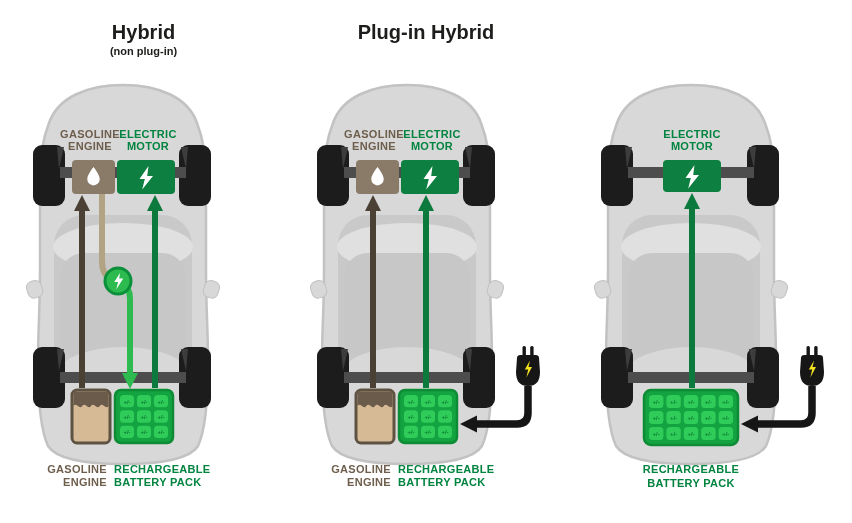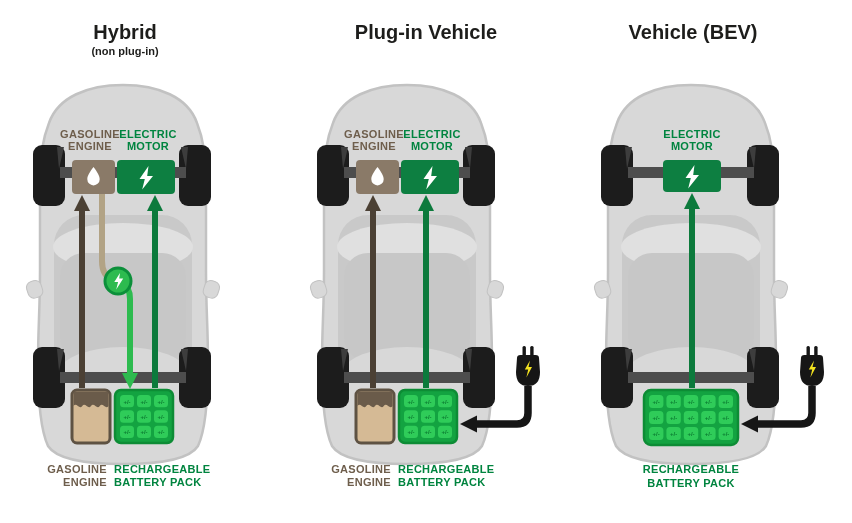--- a/index.html
+++ b/index.html
@@ -1,19 +1,19 @@
 <!DOCTYPE html>
 <html><head>
 <meta charset="utf-8">
 <style>
   html,body{margin:0;padding:0;background:#ffffff;}
   .stage{position:relative;width:852px;height:523px;background:#ffffff;
          font-family:"Liberation Sans",sans-serif;overflow:hidden;}
   .panel{position:absolute;top:0;width:284px;height:523px;}
-  #p1{left:0;} #p2{left:284px;} #p3{left:568px;}
+  #p1{left:0;padding-left:37px;} #p2{left:284px;} #p3{left:568px;}
   .titles{position:absolute;top:22px;left:0;width:100%;text-align:center;color:#1d1d1b;}
   .titles.shift{transform:translateX(-17px);}
   .title{font-weight:700;font-size:20px;line-height:21px;}
   .subtitle{font-weight:700;font-size:11px;line-height:13px;margin-top:2px;}
   svg.car{position:absolute;left:0;top:75px;}
   .lbl{font-family:"Liberation Sans",sans-serif;font-weight:700;font-size:11px;letter-spacing:.3px;}
   .cellt{font-family:"Liberation Sans",sans-serif;font-weight:700;}
 </style>
 </head>
 <body>
@@ -99,21 +99,21 @@
       <text class="lbl" x="148" y="75" text-anchor="middle" fill="#00843f">MOTOR</text>
       <text class="lbl" x="107" y="398" text-anchor="end" fill="#6e5e4c">GASOLINE</text>
       <text class="lbl" x="107" y="411" text-anchor="end" fill="#6e5e4c">ENGINE</text>
       <text class="lbl" x="114" y="398" fill="#00843f">RECHARGEABLE</text>
       <text class="lbl" x="114" y="411" fill="#00843f">BATTERY PACK</text>
     </svg>
   </section>
 
   <section class="panel" id="p2">
     <div class="titles">
-      <div class="title">Plug-in Vehicle</div>
+      <div class="title">Plug-in Hybrid</div>
     </div>
     <svg class="car" width="284" height="448" viewBox="0 0 284 448">
       <path stroke-width="2.5" d="M123,10 C158,10 188,22 197,48 C203,63 206,82 206,104 L206,195 C206,235 208,252 208,288 C208,330 205,356 198,371 C189,385 158,389 123,389 C88,389 57,385 48,371 C41,356 38,330 38,288 C38,252 40,235 40,195 L40,104 C40,82 43,63 49,48 C58,22 88,10 123,10 Z" fill="#d8d8d8" stroke="#c2c2c2"></path>
       <rect x="27" y="206" width="15" height="17" rx="6" transform="rotate(-18 34 214)" fill="#d8d8d8" stroke="#c2c2c2"></rect>
       <rect x="204" y="206" width="15" height="17" rx="6" transform="rotate(18 212 214)" fill="#d8d8d8" stroke="#c2c2c2"></rect>
       <rect x="54" y="140" width="138" height="165" rx="30" fill="#c9c9c9"></rect>
       <ellipse cx="123" cy="172" rx="70" ry="24" fill="#e0e0e0"></ellipse>
       <rect x="60" y="178" width="126" height="108" rx="24" fill="#c7c7c7"></rect>
       <ellipse cx="123" cy="298" rx="64" ry="26" fill="#d8d8d8"></ellipse>
       <rect x="33" y="70" width="32" height="61" rx="9" fill="#1c1c1c"></rect>
@@ -181,21 +181,20 @@
       <text class="lbl" x="148" y="75" text-anchor="middle" fill="#00843f">MOTOR</text>
       <text class="lbl" x="107" y="398" text-anchor="end" fill="#6e5e4c">GASOLINE</text>
       <text class="lbl" x="107" y="411" text-anchor="end" fill="#6e5e4c">ENGINE</text>
       <text class="lbl" x="114" y="398" fill="#00843f">RECHARGEABLE</text>
       <text class="lbl" x="114" y="411" fill="#00843f">BATTERY PACK</text>
     </svg>
   </section>
 
   <section class="panel" id="p3">
     <div class="titles shift">
-      <div class="title">Vehicle (BEV)</div>
     </div>
     <svg class="car" width="284" height="448" viewBox="0 0 284 448">
       <path stroke-width="2.5" d="M123,10 C158,10 188,22 197,48 C203,63 206,82 206,104 L206,195 C206,235 208,252 208,288 C208,330 205,356 198,371 C189,385 158,389 123,389 C88,389 57,385 48,371 C41,356 38,330 38,288 C38,252 40,235 40,195 L40,104 C40,82 43,63 49,48 C58,22 88,10 123,10 Z" fill="#d8d8d8" stroke="#c2c2c2"></path>
       <rect x="27" y="206" width="15" height="17" rx="6" transform="rotate(-18 34 214)" fill="#d8d8d8" stroke="#c2c2c2"></rect>
       <rect x="204" y="206" width="15" height="17" rx="6" transform="rotate(18 212 214)" fill="#d8d8d8" stroke="#c2c2c2"></rect>
       <rect x="54" y="140" width="138" height="165" rx="30" fill="#c9c9c9"></rect>
       <ellipse cx="123" cy="172" rx="70" ry="24" fill="#e0e0e0"></ellipse>
       <rect x="60" y="178" width="126" height="108" rx="24" fill="#c7c7c7"></rect>
       <ellipse cx="123" cy="298" rx="64" ry="26" fill="#d8d8d8"></ellipse>
       <rect x="33" y="70" width="32" height="61" rx="9" fill="#1c1c1c"></rect>

